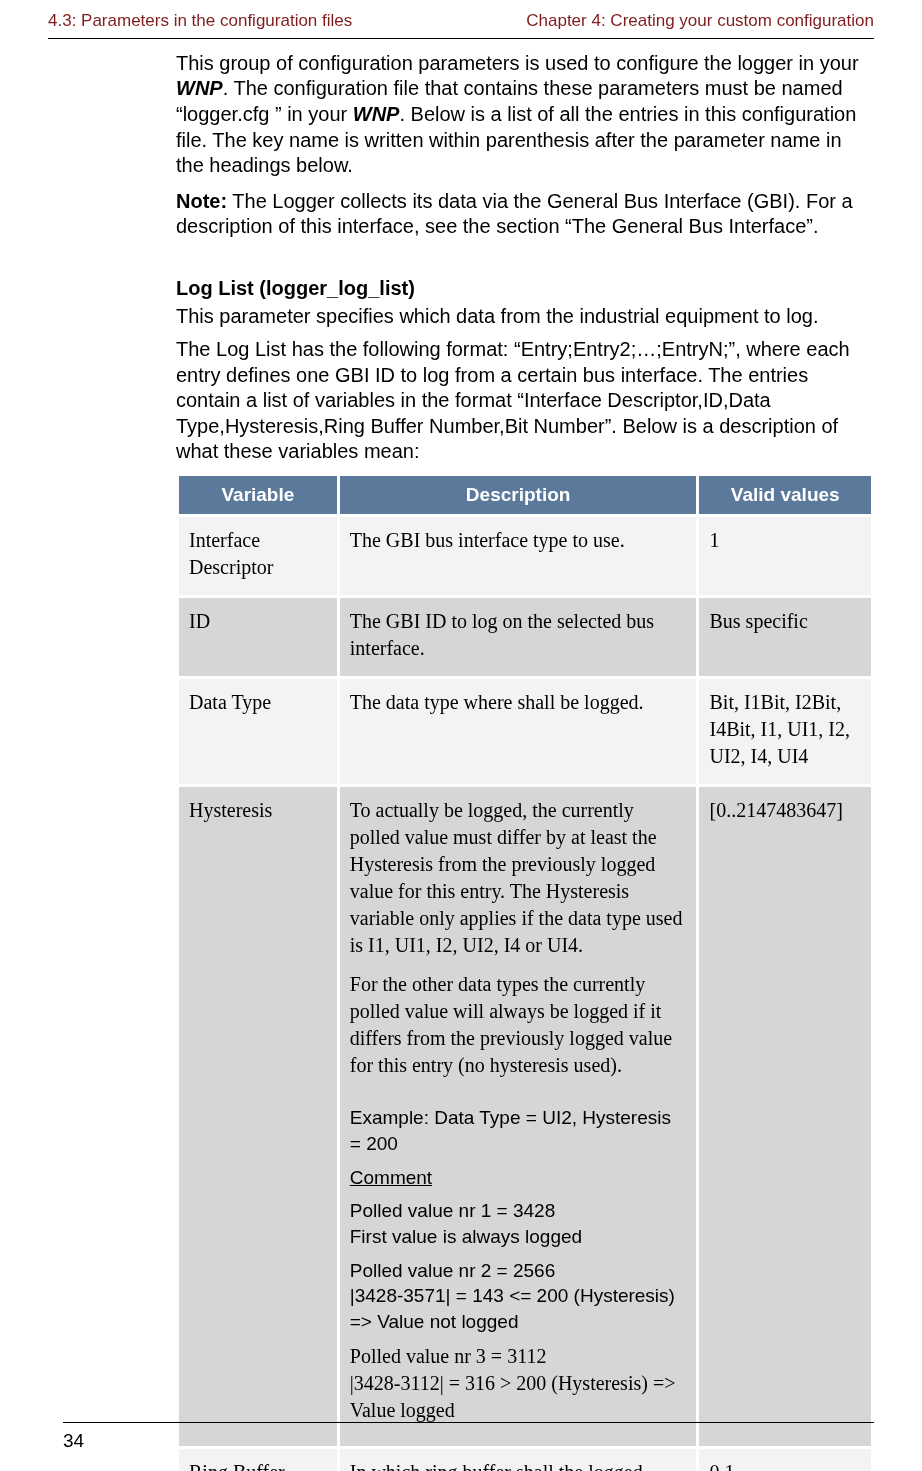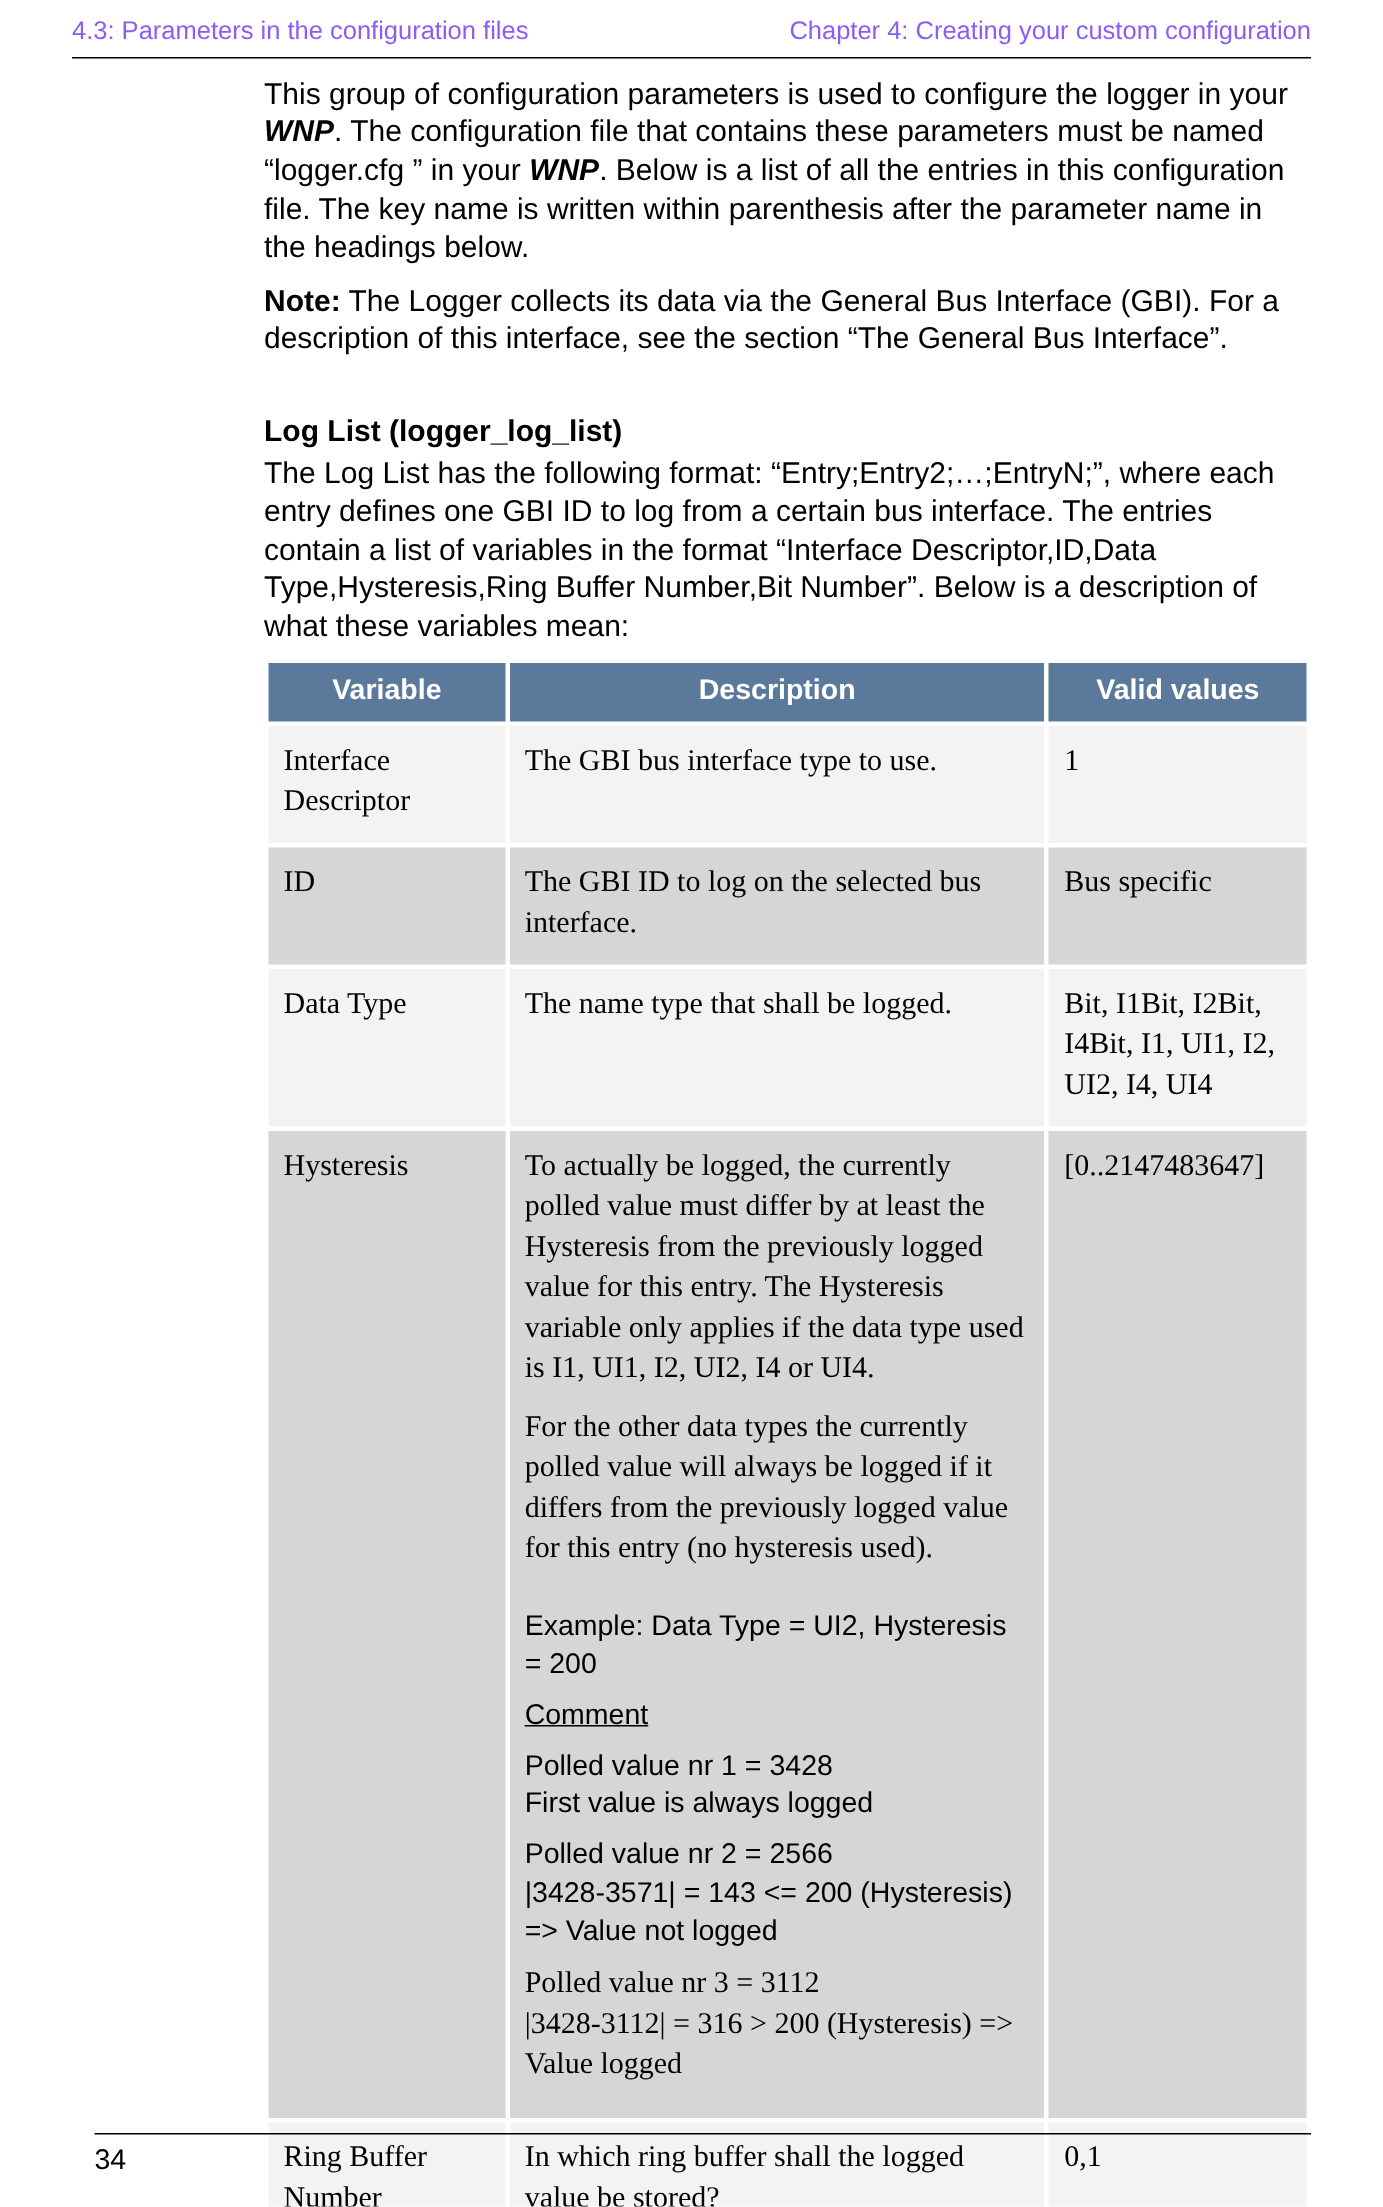--- a/index.html
+++ b/index.html
@@ -16,21 +16,21 @@
     box-sizing: border-box;
   }
   .page {
     padding: 10px 48px 0 48px;
     box-sizing: border-box;
   }
   .running-head {
     display: flex;
     justify-content: space-between;
     font-size: 17px;
-    color: #8b5cf6;
+    color: #7f1d1d;
     padding: 0 0 6px 0;
   }
   .rule {
     border: 0;
     border-top: 1.5px solid #000;
     margin: 0;
   }
   .content {
     padding: 12px 0 0 128px;
   }
@@ -102,20 +102,21 @@
 
     <p class="para">
       <span>This group of configuration parameters is used to configure the logger in your </span><span class="ibi">WNP</span><span>. The configuration file that contains these parameters must be named “logger.cfg ” in your </span><span class="ibi">WNP</span><span>. Below is a list of all the entries in this configuration file. The key name is written within parenthesis after the parameter name in the headings below.</span>
     </p>
 
     <p class="para">
       <span class="b">Note:</span><span> The Logger collects its data via the General Bus Interface (GBI). For a description of this interface, see the section “The General Bus Interface”.</span>
     </p>
 
     <div class="h3">Log List (logger_log_list)</div>
+    <p class="para2">This parameter specifies which data from the industrial equipment to log.</p>
     <p class="para2">
       <span>The </span><span class="i">Log List</span><span> has the following format: “Entry;Entry2;…;EntryN;”, where each entry defines one GBI ID to log from a certain bus interface. The entries contain a list of variables in the format “Interface Descriptor,ID,Data Type,Hysteresis,Ring Buffer Number,Bit Number”. Below is a description of what these variables mean:</span>
     </p>
 
     <table class="vars">
       <colgroup>
         <col class="col-var">
           <col class="col-desc">
           <col class="col-val">
       </colgroup>
@@ -132,21 +133,21 @@
           <td>The GBI bus interface type to use.</td>
           <td>1</td>
         </tr>
         <tr class="row-even">
           <td>ID</td>
           <td>The GBI ID to log on the selected bus interface.</td>
           <td>Bus specific</td>
         </tr>
         <tr class="row-odd">
           <td>Data Type</td>
-          <td>The name type that shall be logged.</td>
+          <td>The data type where shall be logged.</td>
           <td>Bit, I1Bit, I2Bit, I4Bit, I1, UI1, I2, UI2, I4, UI4</td>
         </tr>
         <tr class="row-even">
           <td>Hysteresis</td>
           <td>
             <p style="margin:0 0 12px 0">To actually be logged, the currently polled value must differ by at least the Hysteresis from the previously logged value for this entry. The Hysteresis variable only applies if the data type used is I1, UI1, I2, UI2, I4 or UI4.</p>
             <p style="margin:0 0 10px 0">For the other data types the currently polled value will always be logged if it differs from the previously logged value for this entry (no hysteresis used).</p>
             <div class="sans ex-block">
               <p>Example: Data Type = UI2, Hysteresis = 200</p>
               <p><span class="u">Comment</span></p>

